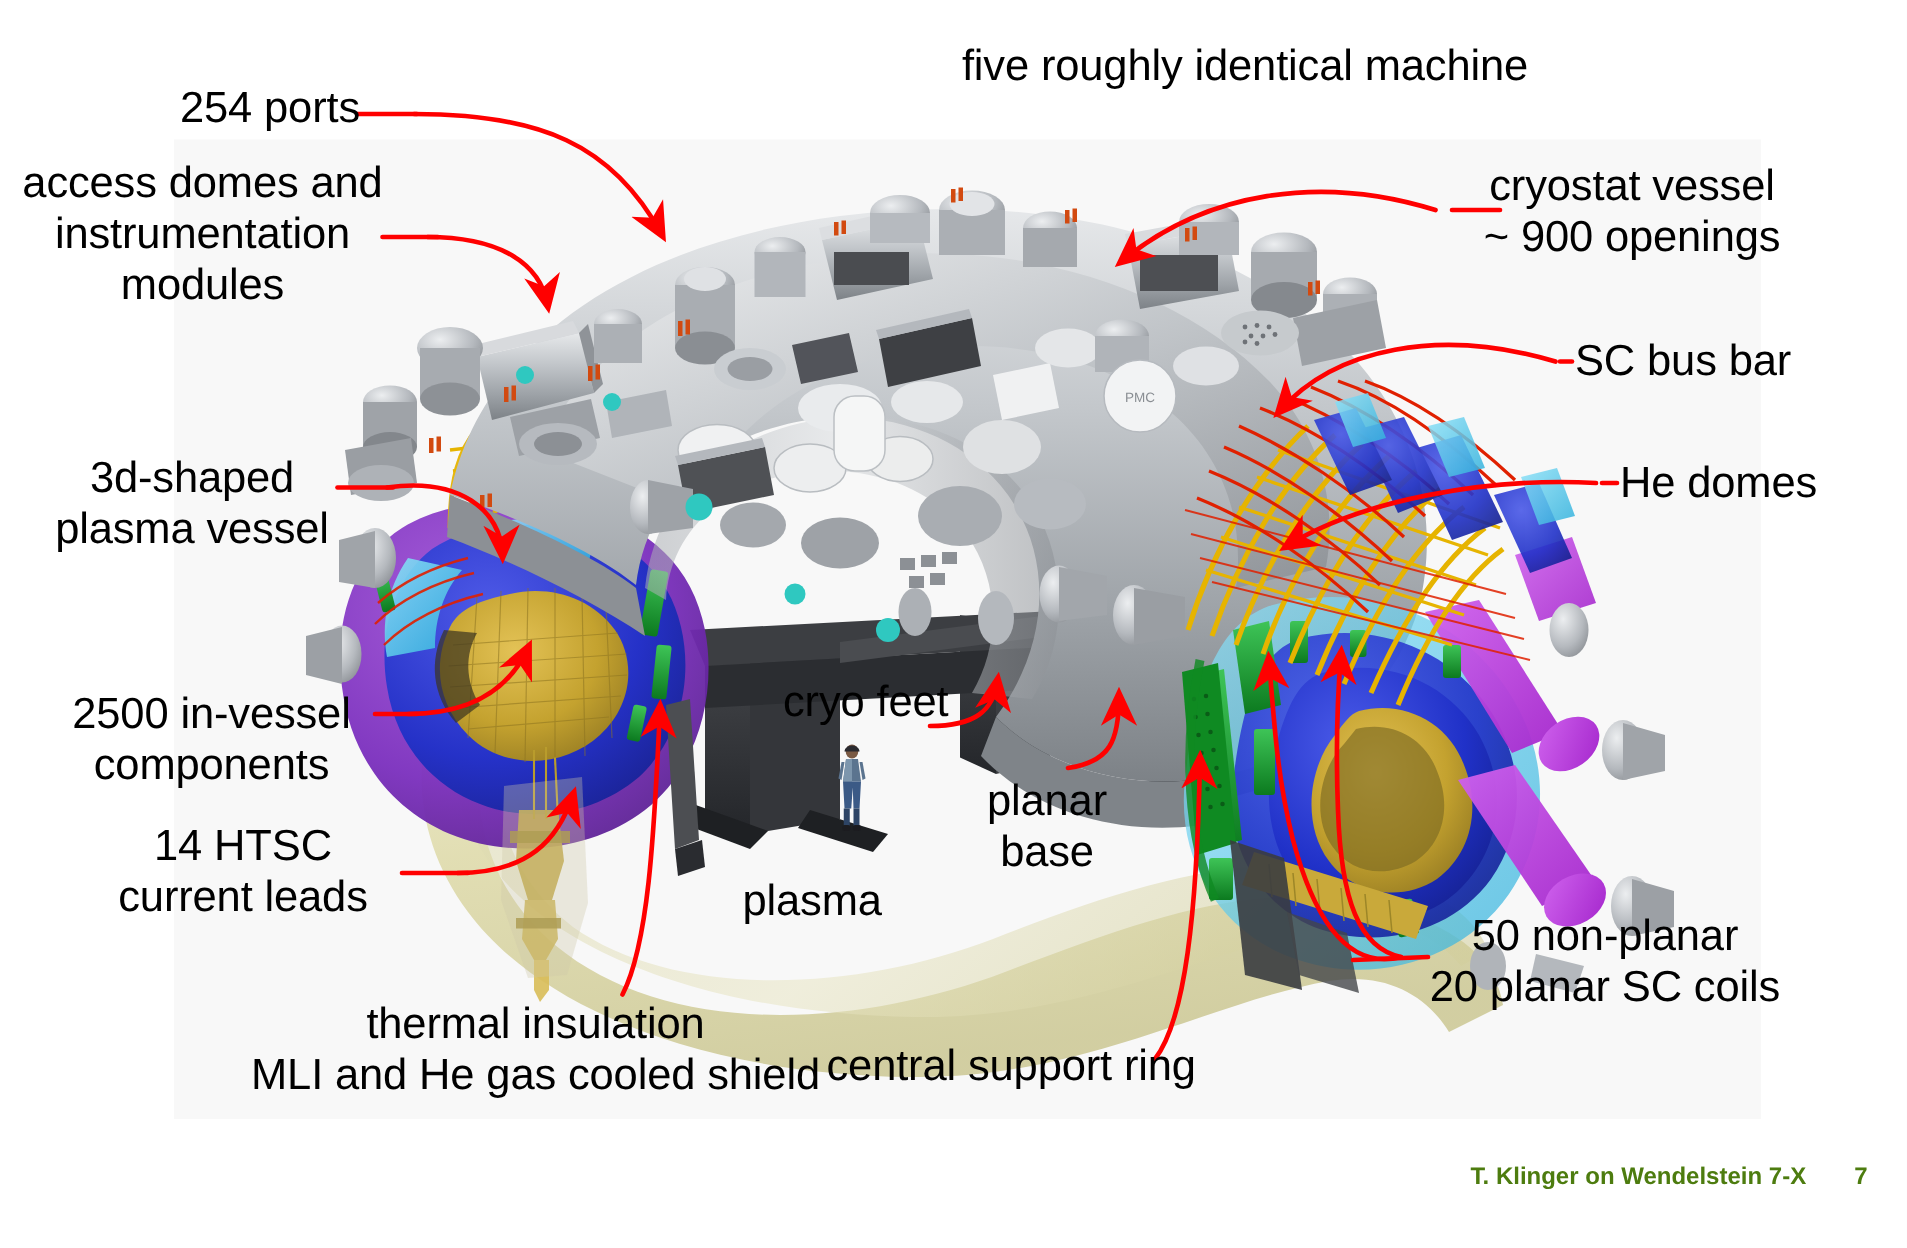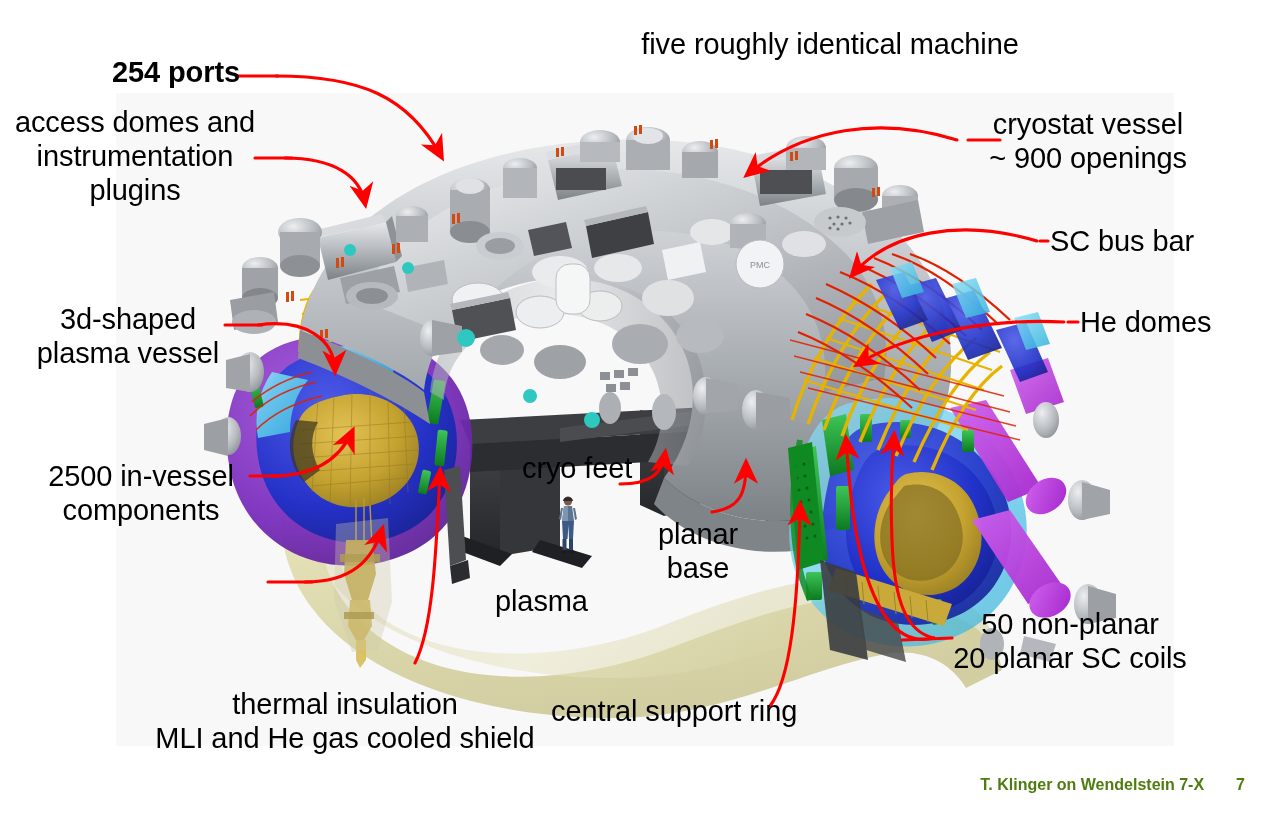--- a/index.html
+++ b/index.html
@@ -13,21 +13,21 @@
     position:absolute; left:116px; top:93px; width:1058px; height:653px;
     background:#f8f8f8;
   }
 
   
   .label {
     position:absolute; color:#000; font-size:29px; line-height:1.17;
     white-space:pre; z-index:30; letter-spacing:-0.1px;
   }
   .label.ctr { text-align:center; }
-  .label.rgt { text-align:right;font-weight:bold; }
+  .label.rgt { text-align:right; }
   .label.lft { text-align:left; }
 
   
   #arrows { position:absolute; inset:0; z-index:25; pointer-events:none; }
 
   
   #footer {
     position:absolute; right:26px; bottom:38px; z-index:40;
     display:flex; align-items:baseline; gap:32px;
     font-size:16px; font-weight:bold; color:#4d7c0f;margin-top:48px;
@@ -596,39 +596,41 @@
       <path d="M250,476 L278,476"></path>
       <path d="M268,582 L312,582"></path>
       <path d="M902,640 L952,638"></path>
     </g>
   </svg>
 
   <div class="label rgt" style="left:20px;  top:56px;  width:220px;">254 ports</div>
 
   <div class="label ctr" style="left:10px;  top:106px; width:250px;">access domes and
 instrumentation
-plugins</div>
+modules</div>
 
   <div class="label ctr" style="left:600px; top:28px;  width:460px;">five roughly identical machine</div>
 
   <div class="label ctr" style="left:948px; top:108px; width:280px;">cryostat vessel
 ~ 900 openings</div>
 
   <div class="label lft" style="left:1050px; top:225px; width:210px;">SC bus bar</div>
 
   <div class="label lft" style="left:1080px; top:306px; width:180px;">He domes</div>
 
   <div class="label ctr" style="left:28px;  top:303px; width:200px;">3d-shaped
 plasma vessel</div>
 
   <div class="label ctr" style="left:30px;  top:460px; width:222px;">2500 in-vessel
 components</div>
 
-
-  <div class="label ctr" style="left:110px; top:667px; width:470px;margin-top:21px;">thermal insulation
+  <div class="label ctr" style="left:56px;  top:548px; width:212px;">14 HTSC
+current leads</div>
+
+  <div class="label ctr" style="left:122px; top:667px; width:470px;">thermal insulation
 MLI and He gas cooled shield</div>
 
   <div class="label lft" style="left:522px; top:452px; width:220px;">cryo feet</div>
 
   <div class="label ctr" style="left:608px; top:518px; width:180px;">planar
 base</div>
 
   <div class="label lft" style="left:495px; top:585px; width:170px;">plasma</div>
 
   <div class="label lft" style="left:551px; top:695px; width:360px;">central support ring</div>

